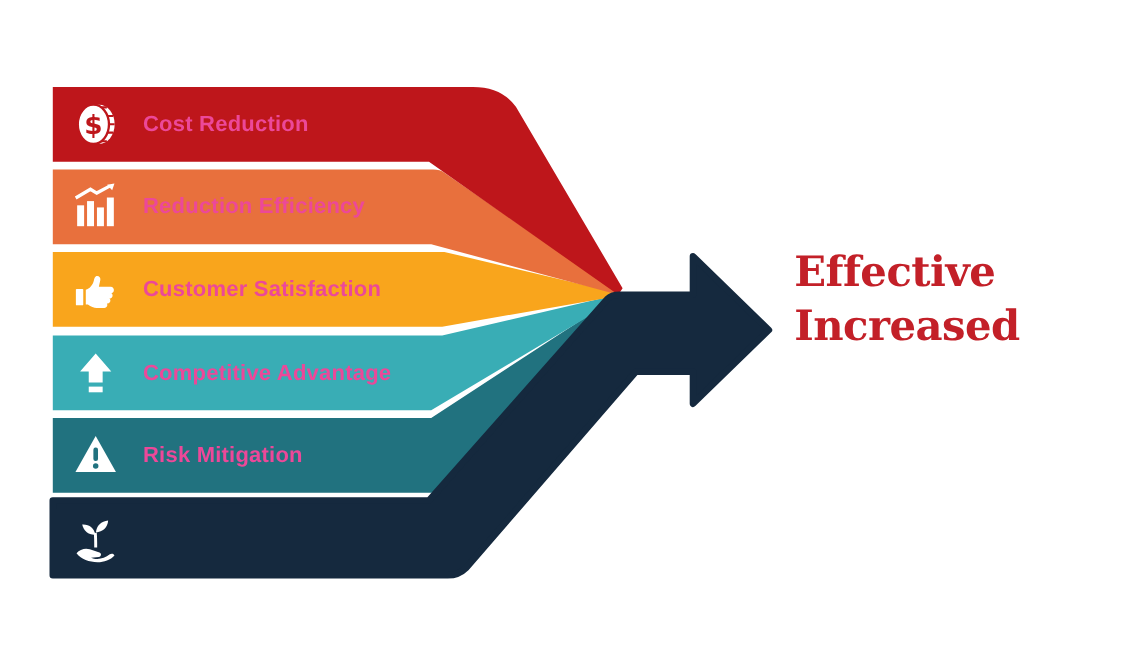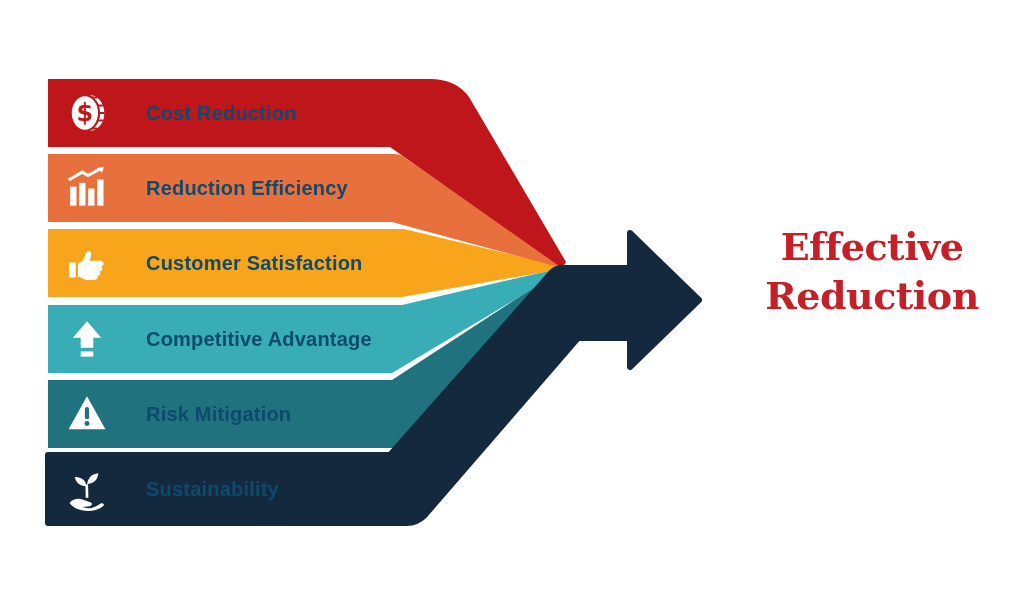--- a/index.html
+++ b/index.html
@@ -8,29 +8,29 @@
     font-family:"Liberation Sans",sans-serif;
   }
   .bg-svg{position:absolute;left:0;top:0;width:1024px;height:603px;}
   .band-row{
     position:absolute;left:48px;width:378px;height:68px;
     display:flex;align-items:center;padding-left:16px;box-sizing:border-box;
   }
   .band-row .icon{width:46px;height:46px;flex:0 0 46px;display:flex;align-items:center;justify-content:center;}
   .band-row .icon svg{width:46px;height:46px;display:block;}
   .band-label{
-    margin-left:36px;color:#0c4a6e;font-size:20px;font-weight:700;letter-spacing:0.2px;
+    margin-left:20px;color:#ec4899;font-size:20px;font-weight:700;letter-spacing:0.2px;
     white-space:nowrap;
   }
   .diagram-title{
     position:absolute;left:722px;top:222px;width:300px;
     font-family:"DejaVu Serif","Liberation Serif",serif;
     font-weight:700;font-size:38px;line-height:49px;letter-spacing:-0.5px;
   }
-  .diagram-title span{display:block;white-space:nowrap;text-align:center;}
+  .diagram-title span{display:block;white-space:nowrap;}
 </style>
 </head>
 <body>
 
 <div class="stage">
 
   <svg class="bg-svg" viewBox="0 0 1024 603" aria-hidden="true">
     <path d="M48,380 H392 L562,269 L565,272 L398,448 H48 Z" fill="#21727F"></path>
     <path d="M48,305 H402 L561,268 L563,271 L392,373 H48 Z" fill="#39ADB5"></path>
     <path d="M48,229 H404 L560,266 L562,269 L402,297 H48 Z" fill="#F9A51C"></path>
@@ -98,21 +98,20 @@
 
   <div class="band-row" style="top: 455px; --band: #15293E;">
     <span class="icon">
       <svg viewBox="0 0 24 24">
         <path d="M12,16.5 C12,13.5 12,11.5 11.8,9.6" style="fill:none;stroke:#fff;stroke-width:1.4"></path>
         <path d="M11.8,10.5 C8.7,10.7 6.3,8.9 5.6,5.7 C8.9,5.5 11.3,7.4 11.8,10.5 Z" style="fill:#fff"></path>
         <path d="M12.1,9.4 C12.4,6.3 14.6,4.1 17.9,3.8 C17.7,7.1 15.3,9.3 12.1,9.4 Z" style="fill:#fff"></path>
         <path style="fill:#fff" d="M2.9,19.3 C4.5,17.4 7,16.7 9.2,17.4 L13.8,18.9 C14.9,19.3 14.7,20.8 13.5,21 L9.8,21.4 C10.6,21.8 11.7,22 12.8,22 C14.8,22 16.9,21.2 18.7,19.8 C19.5,19.2 20.6,19.5 20.9,20.3 C19.1,22.4 15.9,23.5 12.9,23.5 C8.9,23.5 5.2,22.3 2.9,19.3 Z"></path>
       </svg>
     </span>
-    <span class="band-label">Sustainability</span>
   </div>
 
   <div class="diagram-title" style="color: rgb(195, 32, 40);">
     <span>Effective</span>
-    <span>Reduction</span>
+    <span>Increased</span>
   </div>
 
 </div>
 
 </body></html>

